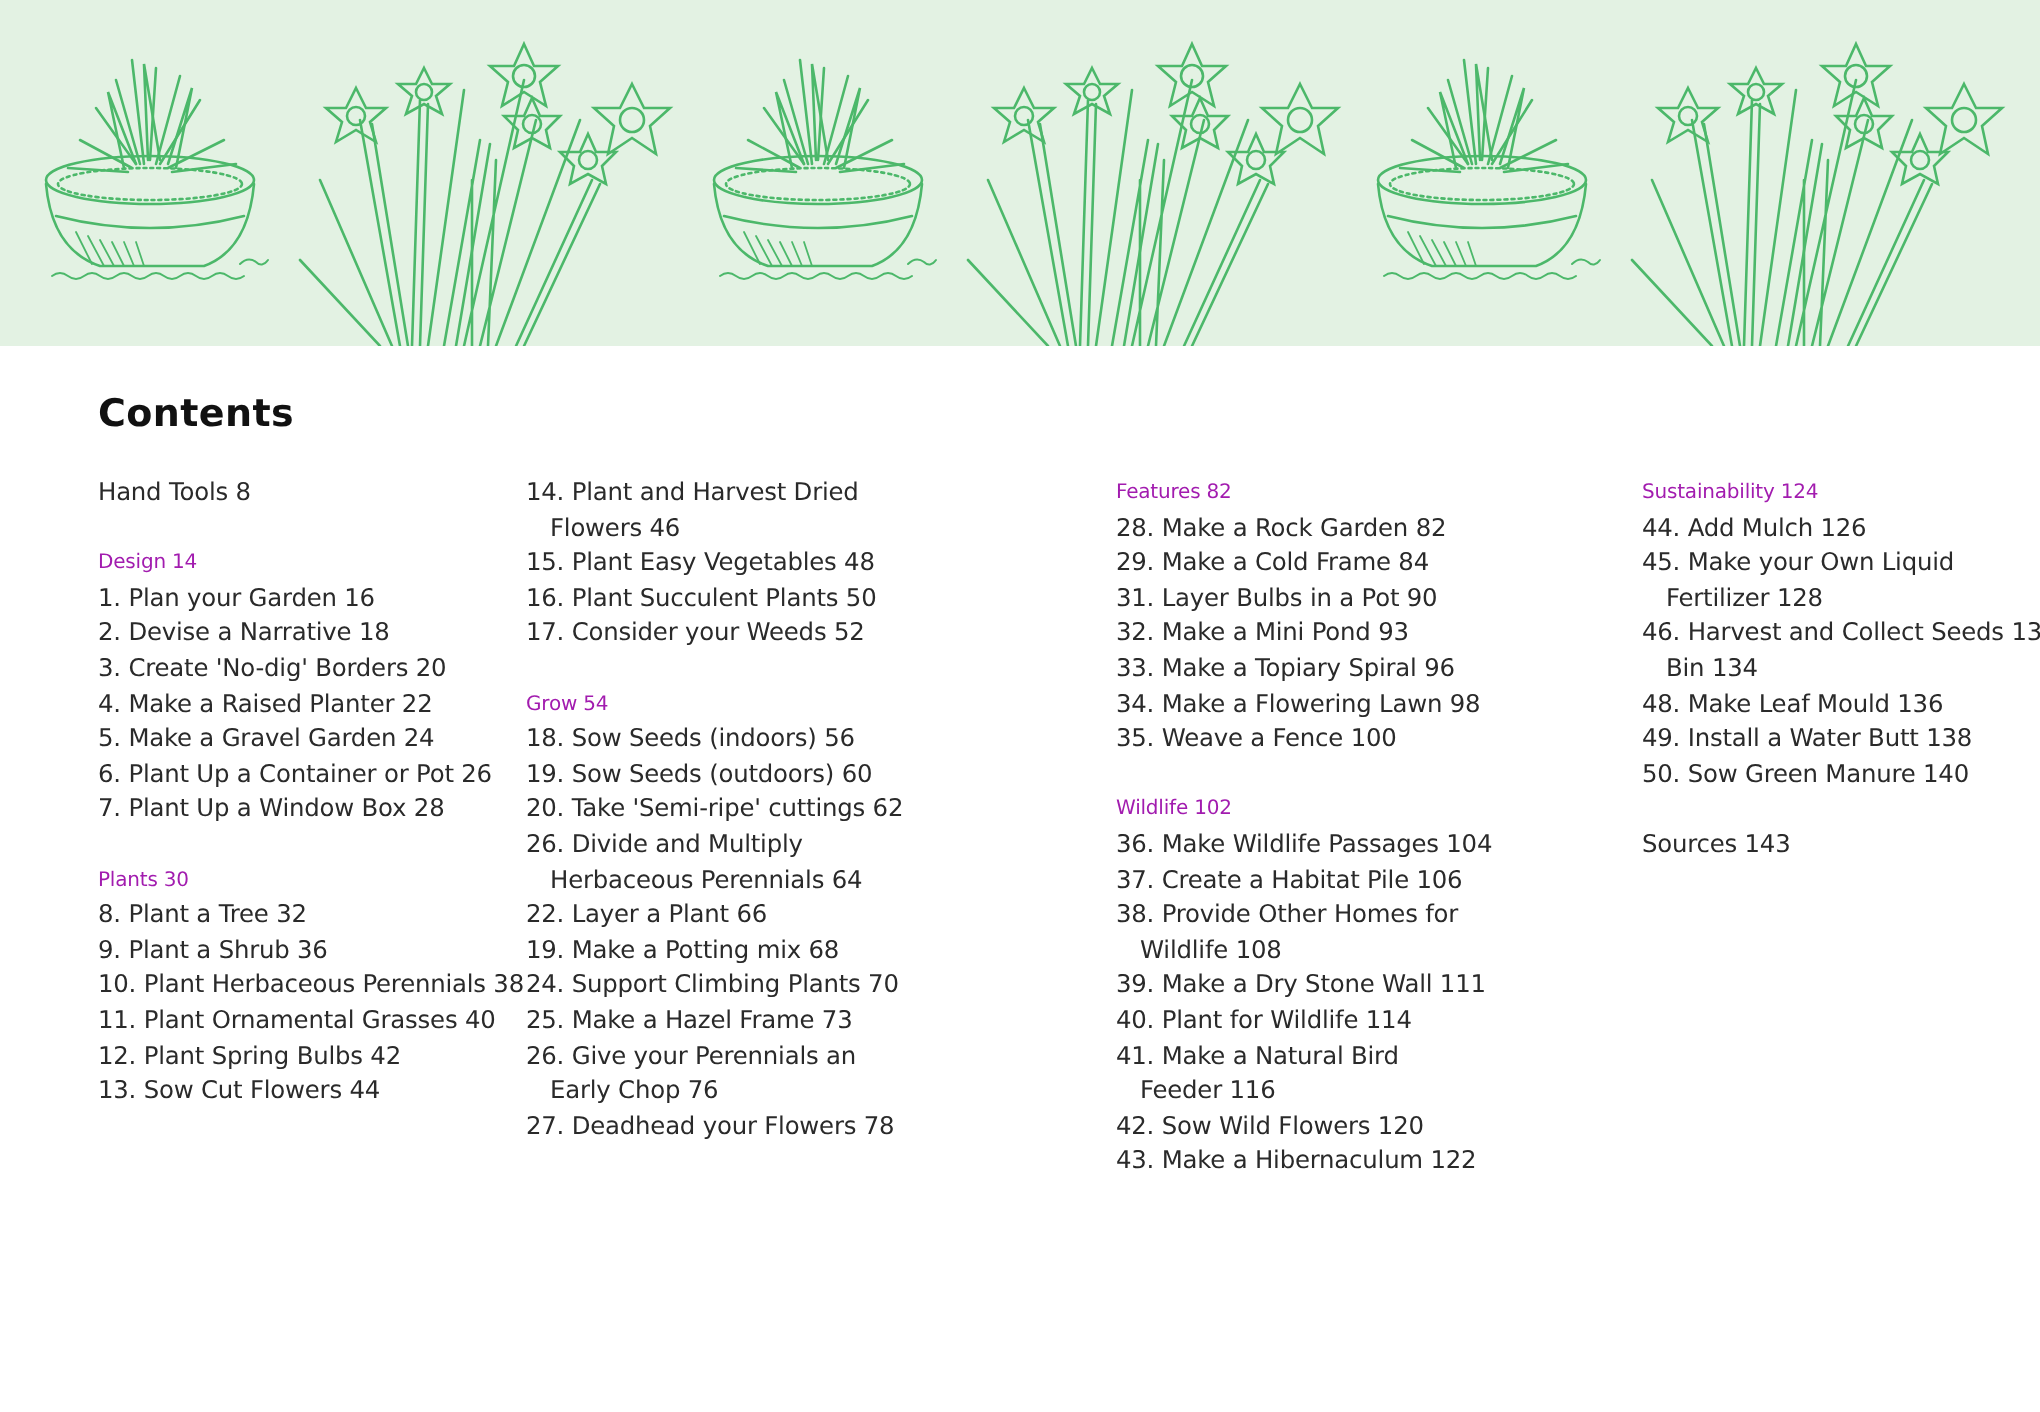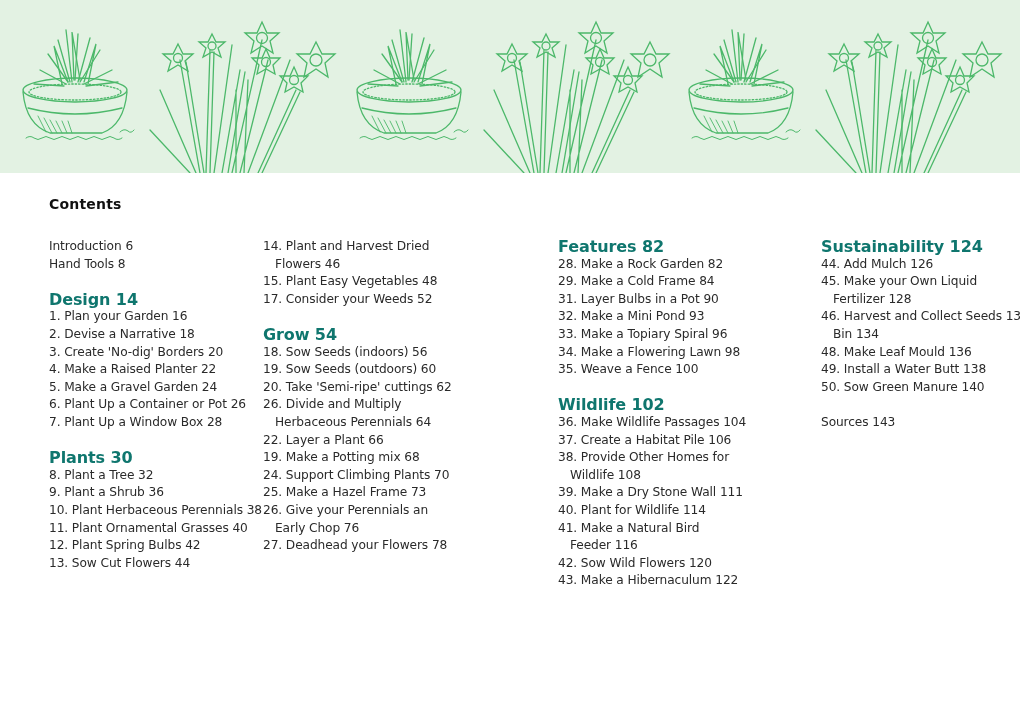--- a/index.html
+++ b/index.html
@@ -7,31 +7,31 @@
     width:1020px; height:706px; background:#ffffff; overflow:hidden; position:relative;
     font-family:"DejaVu Sans", "Liberation Sans", sans-serif; color:#1e1e1e;
   }
   .banner {
     position:absolute; left:0; top:0; width:1020px; height:173px;
     background:#e3f2e3; overflow:hidden;
   }
   .banner svg { position:absolute; top:0; }
   .title {
     position:absolute; left:49px; top:196px; margin:0;
-    font-family:"DejaVu Sans", sans-serif; font-weight:bold; font-size:14px;
+    font-family:"DejaVu Sans", sans-serif; font-weight:bold; font-size:19px;
     letter-spacing:0.2px; color:#111;
   }
   .col { position:absolute; top:238px; font-size:12.2px; line-height:17.6px; letter-spacing:-0.1px; }
   .col.c1 { left:49px; width:205px; }
   .col.c2 { left:263px; width:280px; }
   .col.c3 { left:558px; width:210px; }
   .col.c4 { left:778px; width:240px;margin-left:43px; }
   .line { display:block; white-space:nowrap; color:#2a2a2a; }
   .line.cont { padding-left:12px; }
-  .head { display:block; font-weight:bold; color:#0f766e; font-size:16px; }
+  .head { display:block; font-weight:normal; color:#a21caf; font-size:10px; }
   .gap { display:block; height:17.6px; }
 </style>
 </head>
 <body>
 
 <div class="banner">
   <svg width="1020" height="173" viewBox="0 0 1020 173">
     <defs>
       <g id="pot" fill="none" stroke="#4cb86a" stroke-width="1.3" stroke-linecap="round">
 
@@ -85,21 +85,20 @@
     <use href="#pot" x="334" y="0"></use>
     <use href="#daff" x="334" y="0"></use>
     <use href="#pot" x="666" y="0"></use>
     <use href="#daff" x="666" y="0"></use>
   </svg>
 </div>
 
 <h1 class="title">Contents</h1>
 
 <div class="col c1">
-  <span class="line">Introduction 6</span>
   <span class="line">Hand Tools 8</span>
   <span class="gap"></span>
   <span class="head">Design  14</span>
   <span class="line">1. Plan your Garden 16</span>
   <span class="line">2. Devise a Narrative 18</span>
   <span class="line">3. Create 'No-dig' Borders 20</span>
   <span class="line">4. Make a Raised Planter 22</span>
   <span class="line">5. Make a Gravel Garden 24</span>
   <span class="line">6. Plant Up a Container or Pot 26</span>
   <span class="line">7. Plant Up a Window Box 28</span>
@@ -110,20 +109,21 @@
   <span class="line">10. Plant Herbaceous Perennials 38</span>
   <span class="line">11. Plant Ornamental Grasses 40</span>
   <span class="line">12. Plant Spring Bulbs 42</span>
   <span class="line">13. Sow Cut Flowers 44</span>
 </div>
 
 <div class="col c2">
   <span class="line">14. Plant and Harvest Dried</span>
   <span class="line cont">Flowers 46</span>
   <span class="line">15. Plant Easy Vegetables 48</span>
+  <span class="line">16. Plant Succulent Plants 50</span>
   <span class="line">17. Consider your Weeds 52</span>
   <span class="gap"></span>
   <span class="head">Grow  54</span>
   <span class="line">18. Sow Seeds (indoors) 56</span>
   <span class="line">19. Sow Seeds (outdoors) 60</span>
   <span class="line">20. Take 'Semi-ripe' cuttings 62</span>
   <span class="line">26. Divide and Multiply</span>
   <span class="line cont">Herbaceous Perennials 64</span>
   <span class="line">22. Layer a Plant 66</span>
   <span class="line">19. Make a Potting mix 68</span>

